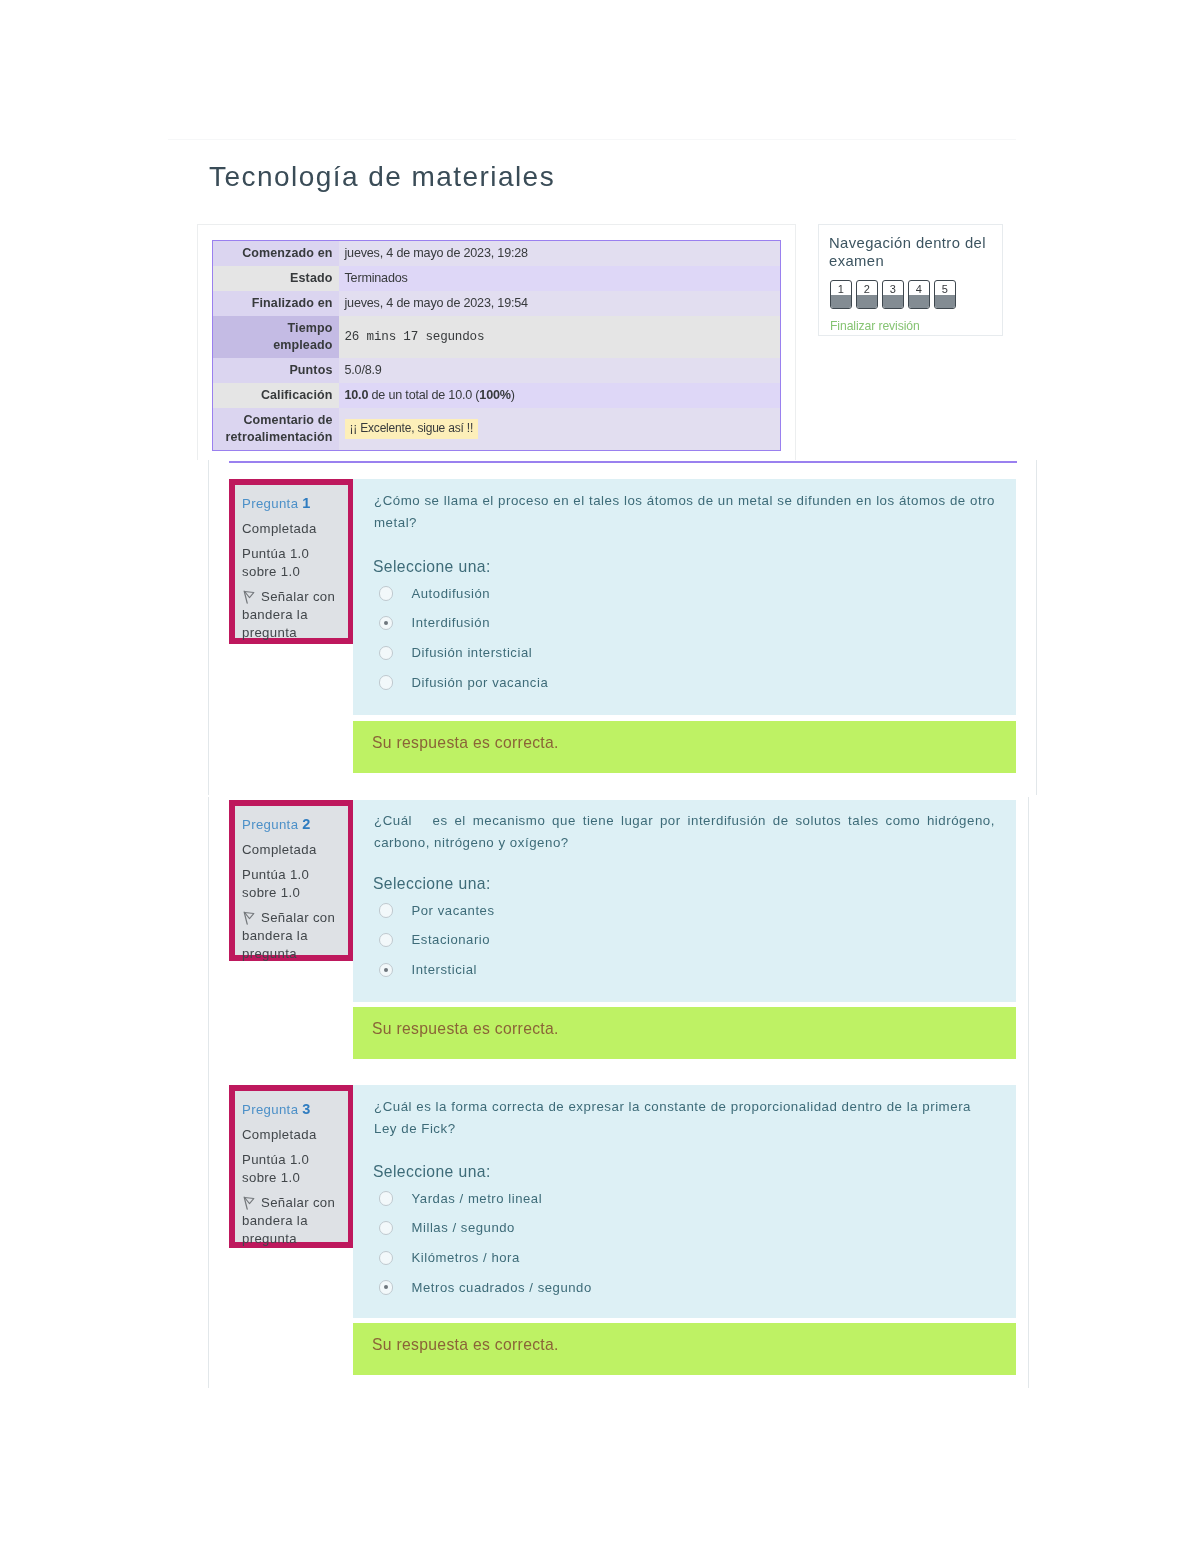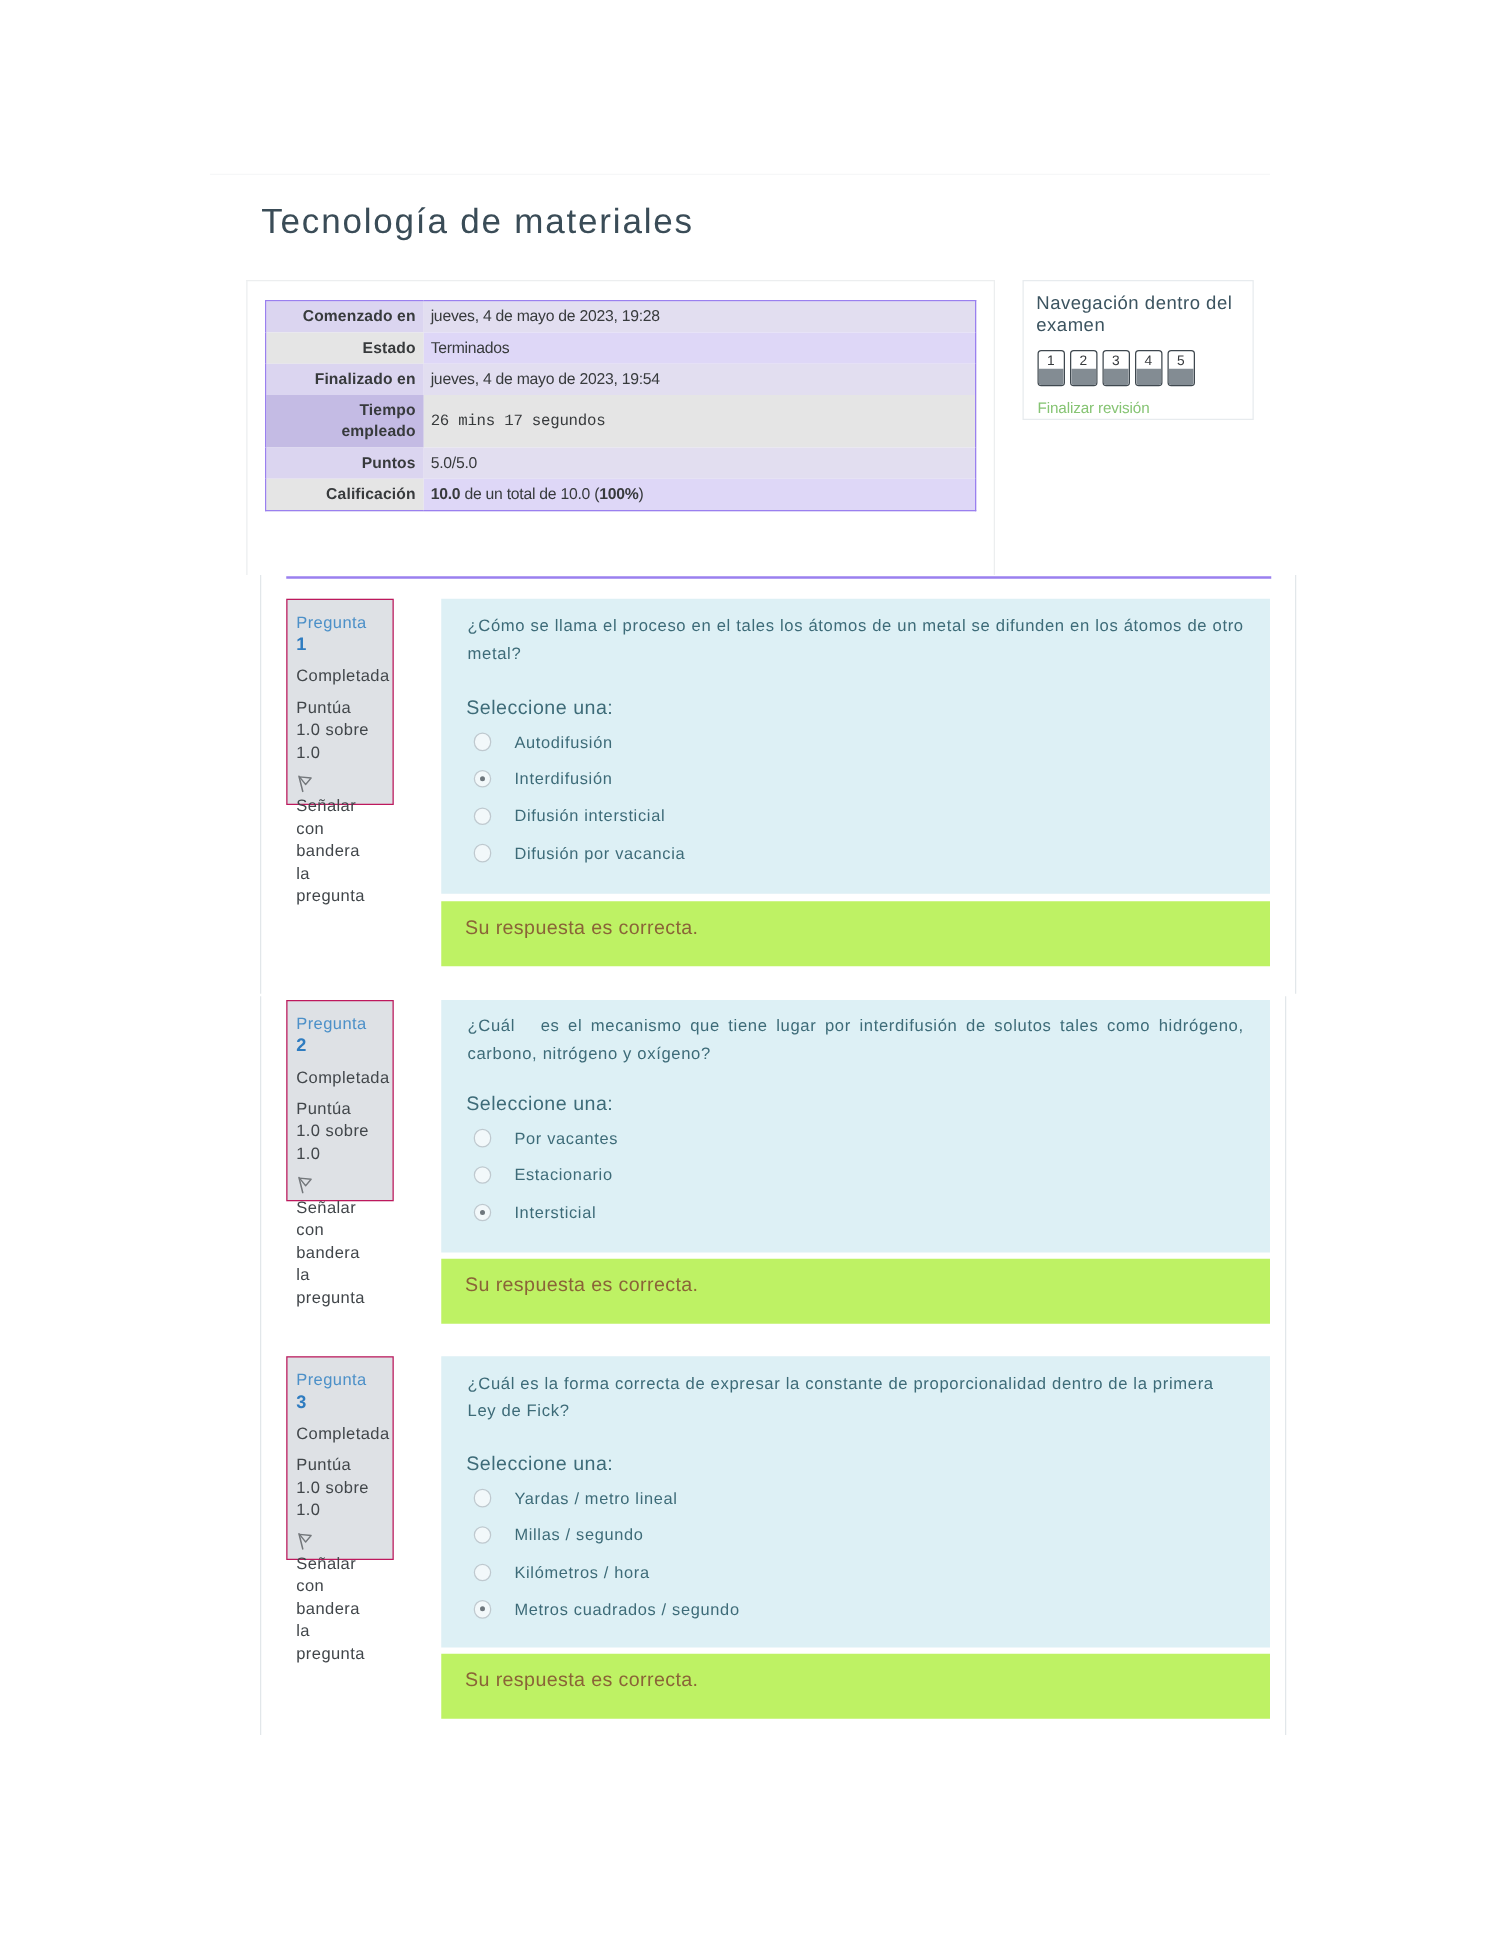--- a/index.html
+++ b/index.html
@@ -44,21 +44,21 @@
   .qbtn .bar{position:absolute;left:0;bottom:0;width:100%;height:13.5px;background:#838c93;}
   .nav-link{position:absolute;left:830px;top:318px;font-size:12.2px;color:#86c473;line-height:16px;letter-spacing:-0.1px;text-decoration:none;}
 
   
   .qcard{position:absolute;background:#fff;border-left:1px solid #e2e7ea;border-right:1px solid #e2e7ea;box-sizing:border-box;}
   .qcard-a{left:208px;top:460px;width:829px;height:335px;}
   .qcard-b{left:208px;top:797px;width:821px;height:591px;}
   .qcard-rule{position:absolute;left:229px;top:461px;width:788px;height:2px;background:#9a80ef;}
 
   .qblock{position:absolute;}
-  .qinfo{position:absolute;left:0;top:0;width:86px;background:#dee1e5;border:1px solid #be185d;
+  .qinfo{position:absolute;left:0;top:0;width:125px;background:#dee1e5;border:6px solid #be185d;
          box-sizing:border-box;padding:9px 12px 8px 7px;}
   .qinfo .qno{font-size:13.2px;line-height:18px;color:#4c90c8;margin-bottom:7px;letter-spacing:0.35px;}
   .qinfo .qno b{font-size:14.5px;font-weight:bold;color:#2f7cc0;letter-spacing:0;}
   .qinfo .state{font-size:13.2px;line-height:18px;color:#41464a;margin-bottom:7px;letter-spacing:0.35px;}
   .qinfo .grade{font-size:13.2px;line-height:18px;color:#41464a;margin-bottom:7px;letter-spacing:0.35px;}
   .qinfo .flag{font-size:13.2px;line-height:18px;color:#41464a;letter-spacing:0.35px;}
   .qinfo .flag svg{vertical-align:-3px;margin-right:6px;margin-left:0px;}
 
   .qbody{position:absolute;left:124px;top:0;width:663px;background:#ddf0f5;box-sizing:border-box;
          padding:11px 21px 0 21px;}
@@ -97,25 +97,29 @@
         <tr class="r0">
           <td class="k">Finalizado en</td>
           <td class="v">jueves, 4 de mayo de 2023, 19:54</td>
         </tr>
         <tr class="rdark">
           <td class="k">Tiempo<br>empleado</td>
           <td class="v">26 mins 17 segundos</td>
         </tr>
         <tr class="r0">
           <td class="k">Puntos</td>
-          <td class="v">5.0/5.0</td>
+          <td class="v">5.0/8.9</td>
         </tr>
         <tr class="r1">
           <td class="k">Calificación</td>
           <td class="v"><b>10.0</b><span> de un total de 10.0 (</span><b>100%</b><span>)</span></td>
+        </tr>
+        <tr class="r0 rlast">
+          <td class="k">Comentario de<br>retroalimentación</td>
+          <td class="v"><span class="fb-chip">¡¡ Excelente, sigue así !!</span></td>
         </tr>
       </tbody>
   </table>
 
   <div class="nav-card">
     <div class="nav-title">Navegación dentro del examen</div>
   </div>
   <div class="qbtns" id="qbtns">
       <div class="qbtn">
         <span class="num">1</span>

